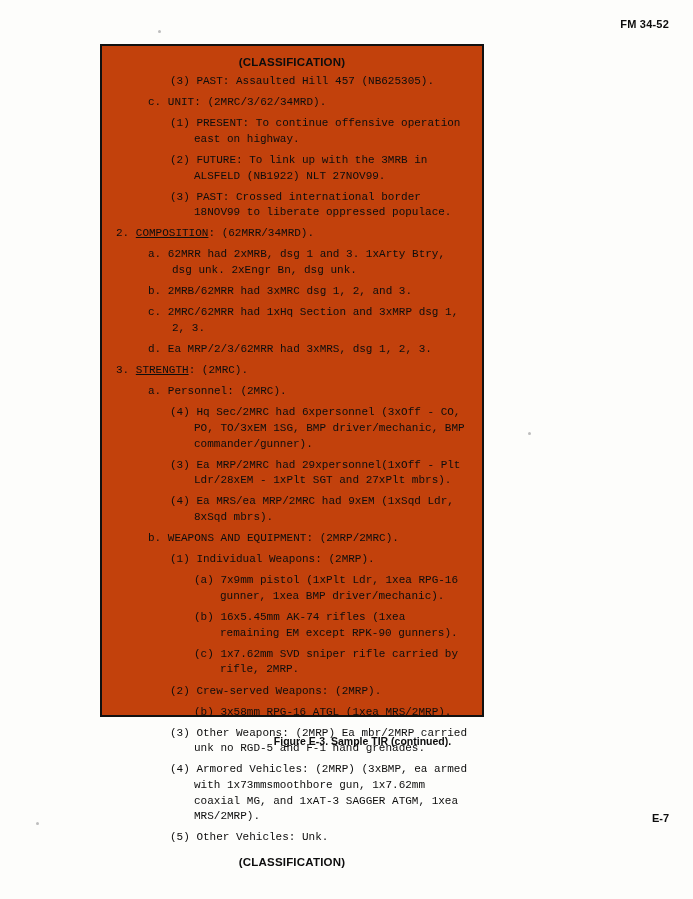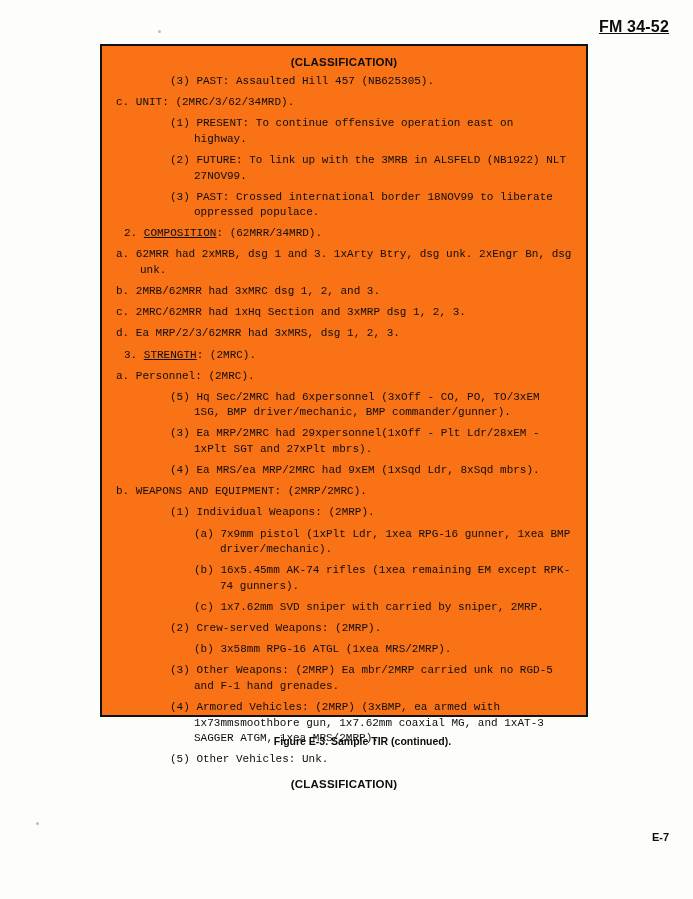--- a/index.html
+++ b/index.html
@@ -19,41 +19,40 @@
     position: absolute;
     inset: 0;
     background: #fdfdfb;
   }
   .header-right {
     position: absolute;
     top: 18px;
     right: 24px;
     font-family: "Liberation Sans", sans-serif;
     font-weight: bold;
-    font-size: 16px;
+    font-size: 11px;
     letter-spacing: 0.2px;
-    text-decoration: underline;
   }
   .footer-right {
     position: absolute;
-    bottom: 56px;
+    bottom: 75px;
     right: 24px;
     font-family: "Liberation Sans", sans-serif;
     font-weight: bold;
     font-size: 11px;
   }
   .frame {
     position: absolute;
     left: 100px;
     top: 44px;
-    width: 488px;
+    width: 384px;
     height: 673px;
     border: 2px solid #111;
     box-sizing: border-box;
-    background: #f97316;
+    background: #c2410c;
   }
   .frame-inner {
     padding: 10px 14px 8px 14px;
     box-sizing: border-box;
     height: 100%;
   }
   .classification {
     text-align: center;
     font-family: "Liberation Sans", sans-serif;
     font-size: 11.5px;
@@ -66,24 +65,24 @@
     margin-bottom: 0;
   }
   .doc-line {
     font-size: 11px;
     line-height: 1.42;
     margin: 0 0 5.5px 0;
     text-align: left;
     font-family: Liberation Mono, monospace;
   }
   .lvl-num {           
-    margin-left: 8px;
     text-indent: -0px;
   }
   .lvl-a {             
+    margin-left: 32px;
   }
   .lvl-paren {         
     margin-left: 54px;
   }
   .lvl-alpha {         
     margin-left: 78px;
   }
   .hang {
     padding-left: 24px;
     text-indent: -24px;
@@ -132,28 +131,28 @@
           <p class="doc-line lvl-paren hang">(1)  PRESENT:  To continue offensive operation east on highway.</p>
           <p class="doc-line lvl-paren hang">(2)  FUTURE:  To link up with the 3MRB in ALSFELD (NB1922) NLT 27NOV99.</p>
           <p class="doc-line lvl-paren hang">(3)  PAST:  Crossed international border 18NOV99 to liberate oppressed populace.</p>
           <p class="doc-line lvl-num hang">2.  <span class="u">COMPOSITION</span>:  (62MRR/34MRD).</p>
           <p class="doc-line lvl-a hang">a. 62MRR had 2xMRB, dsg 1 and 3.  1xArty Btry, dsg unk.  2xEngr Bn, dsg unk.</p>
           <p class="doc-line lvl-a hang">b. 2MRB/62MRR had 3xMRC dsg 1, 2, and 3.</p>
           <p class="doc-line lvl-a hang">c. 2MRC/62MRR had 1xHq Section and 3xMRP dsg 1, 2, 3.</p>
           <p class="doc-line lvl-a hang">d. Ea MRP/2/3/62MRR had 3xMRS, dsg 1, 2, 3.</p>
           <p class="doc-line lvl-num hang">3.  <span class="u">STRENGTH</span>:  (2MRC).</p>
           <p class="doc-line lvl-a hang">a. Personnel:  (2MRC).</p>
-          <p class="doc-line lvl-paren hang">(5)  Hq Sec/2MRC had 6xpersonnel (3xOff - CO, PO, TO/3xEM 1SG, BMP driver/mechanic, BMP commander/gunner).</p>
+          <p class="doc-line lvl-paren hang">(4)  Hq Sec/2MRC had 6xpersonnel (3xOff - CO, PO, TO/3xEM 1SG, BMP driver/mechanic, BMP commander/gunner).</p>
           <p class="doc-line lvl-paren hang">(3)  Ea MRP/2MRC had 29xpersonnel(1xOff - Plt Ldr/28xEM - 1xPlt SGT and 27xPlt mbrs).</p>
           <p class="doc-line lvl-paren hang">(4)  Ea MRS/ea MRP/2MRC had 9xEM (1xSqd Ldr, 8xSqd mbrs).</p>
           <p class="doc-line lvl-a hang">b. WEAPONS AND EQUIPMENT:  (2MRP/2MRC).</p>
           <p class="doc-line lvl-paren hang">(1)  Individual Weapons:  (2MRP).</p>
           <p class="doc-line lvl-alpha hang-wide">(a)  7x9mm pistol (1xPlt Ldr, 1xea RPG-16 gunner, 1xea BMP driver/mechanic).</p>
-          <p class="doc-line lvl-alpha hang-wide">(b)  16x5.45mm AK-74 rifles (1xea remaining EM except RPK-74 gunners).</p>
-          <p class="doc-line lvl-alpha hang-wide">(c)  1x7.62mm SVD sniper with carried by sniper, 2MRP.</p>
+          <p class="doc-line lvl-alpha hang-wide">(b)  16x5.45mm AK-74 rifles (1xea remaining EM except RPK-90 gunners).</p>
+          <p class="doc-line lvl-alpha hang-wide">(c)  1x7.62mm SVD sniper rifle carried by rifle, 2MRP.</p>
           <p class="doc-line lvl-paren hang">(2)  Crew-served Weapons:  (2MRP).</p>
           <p class="doc-line lvl-alpha hang-wide">(b)  3x58mm RPG-16 ATGL (1xea MRS/2MRP).</p>
           <p class="doc-line lvl-paren hang">(3)  Other Weapons:  (2MRP) Ea mbr/2MRP carried unk no RGD-5 and F-1 hand grenades.</p>
           <p class="doc-line lvl-paren hang">(4)  Armored Vehicles:  (2MRP) (3xBMP, ea armed with 1x73mmsmoothbore gun, 1x7.62mm coaxial MG, and 1xAT-3 SAGGER ATGM, 1xea MRS/2MRP).</p>
           <p class="doc-line lvl-paren hang">(5)  Other Vehicles:  Unk.</p>
         </div>
 
       <div class="classification bottom">(CLASSIFICATION)</div>
     </div>
   </div>

